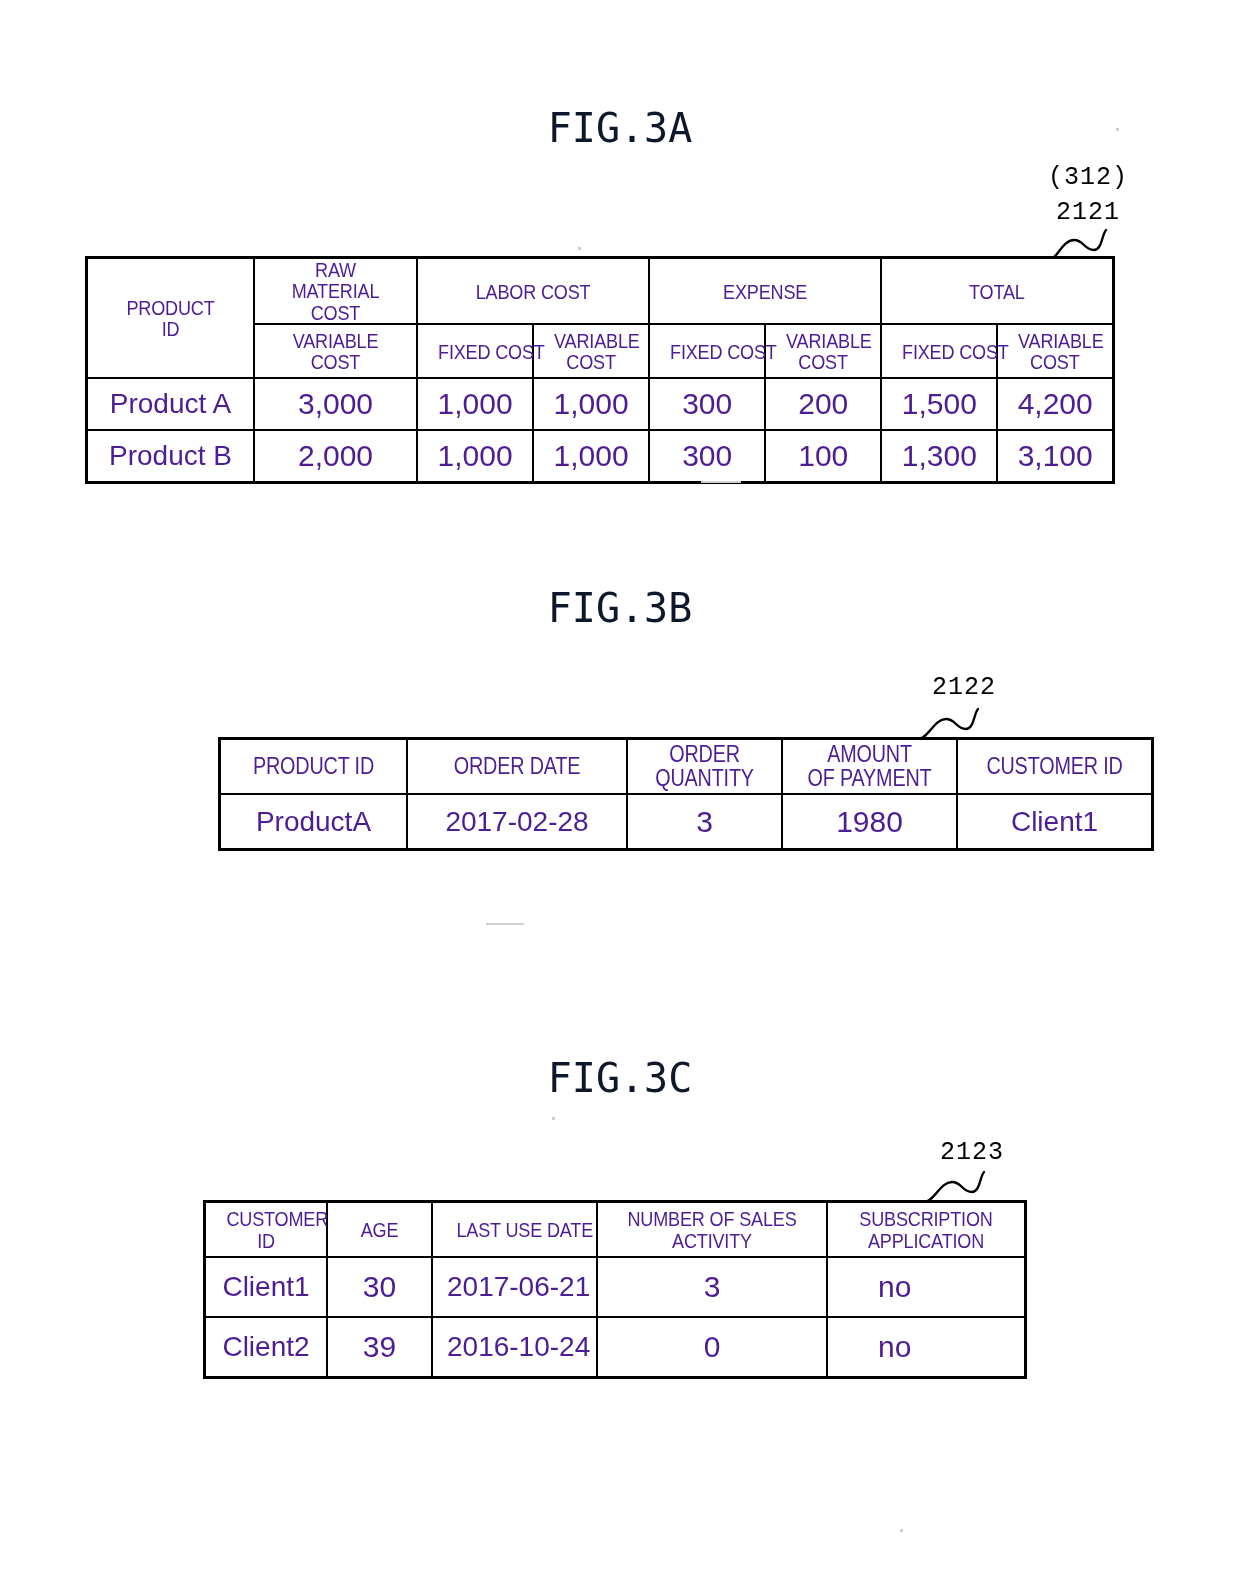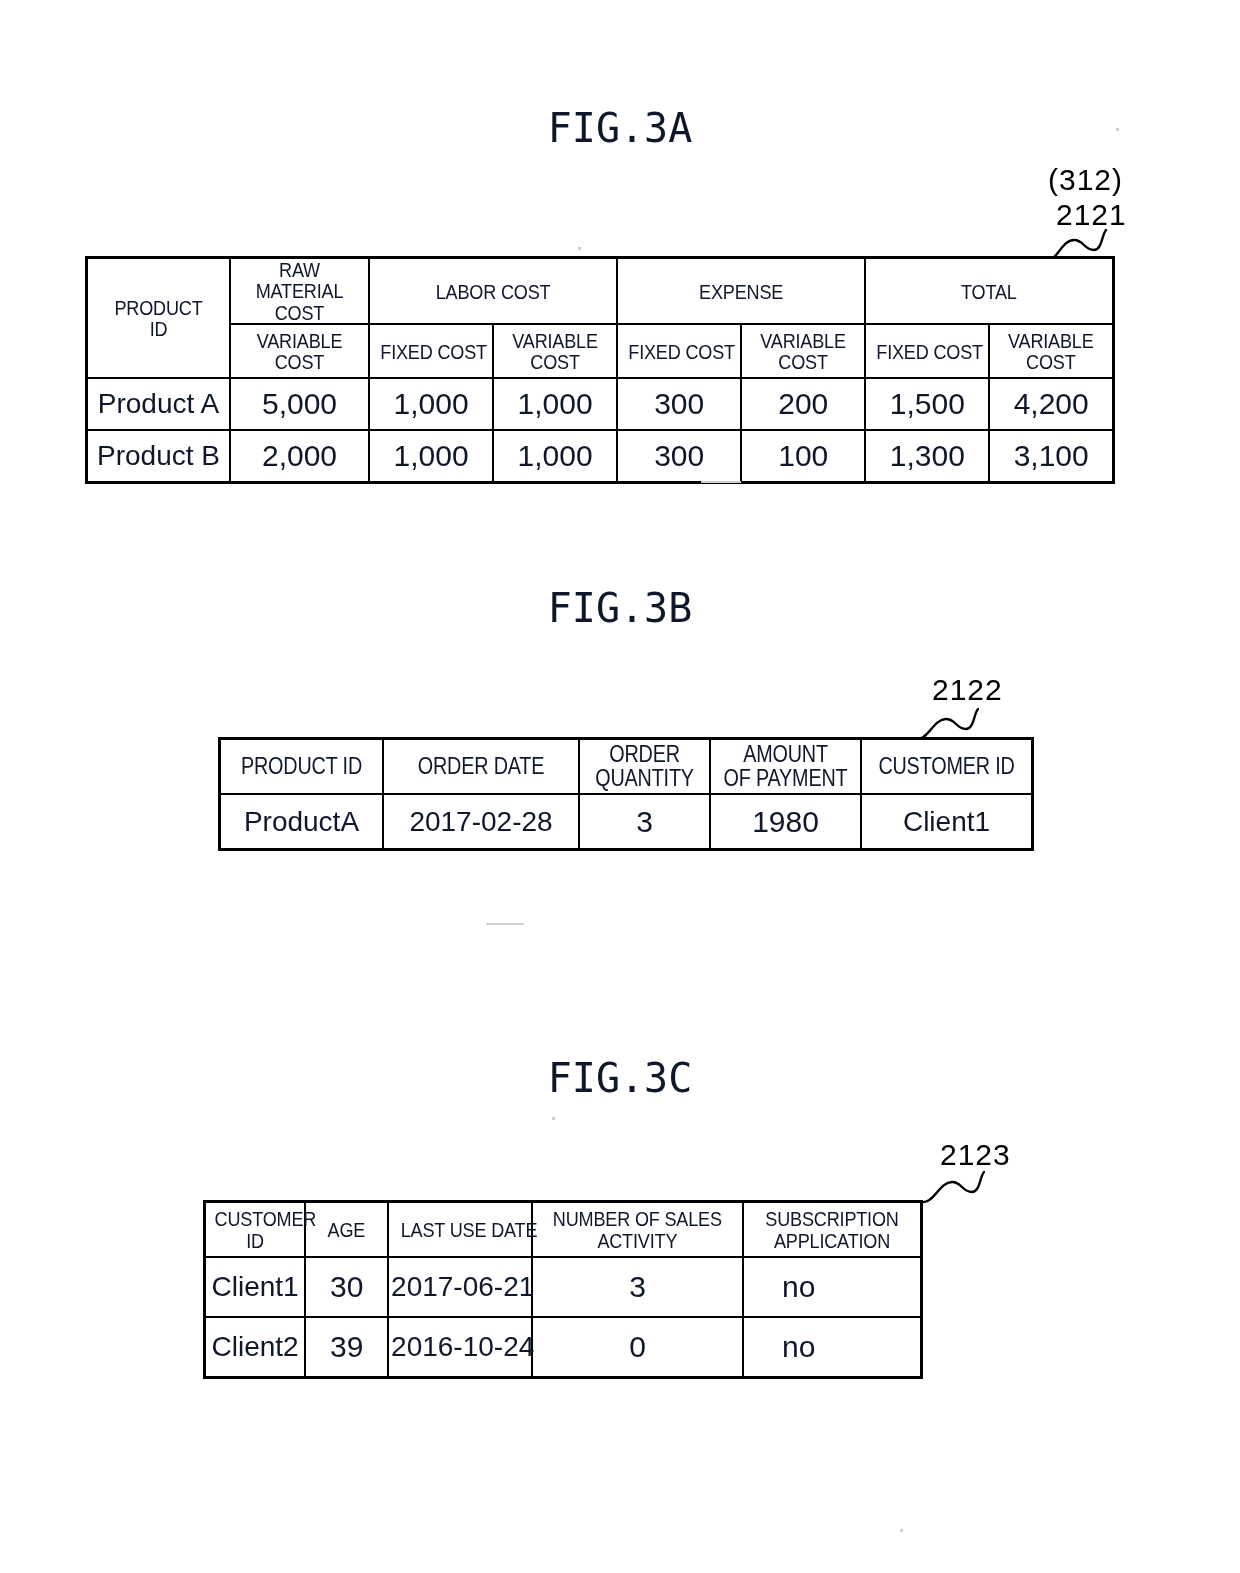--- a/index.html
+++ b/index.html
@@ -21,22 +21,22 @@
     width: 100%;
     text-align: center;
     font-family: "DejaVu Sans Mono", monospace;
     font-size: 40px;
     letter-spacing: 0px;
     color: #0f172a;
   }
 
   .ref-label {
     position: absolute;
-    font-family: Liberation Sans, sans-serif;
-    font-size: 30px;
+    font-family: Liberation Mono, monospace;
+    font-size: 25px;
     letter-spacing: 1px;
     white-space: nowrap;
     color: #000;
   }
 
   .leader {
     position: absolute;
   }
 
   
@@ -51,23 +51,23 @@
   table.fig-table td {
     border: 2px solid #000;
   }
   table.fig-table {
     border-width: 3px;
   }
   table.fig-table th,
   table.fig-table td {
     text-align: center;
     vertical-align: middle;
-    padding: 0 2px;
+    padding: 0 14px;
     line-height: 1.0;
-    color: #0f172a;
+    color: #4c1d95;
   }
 
   
   .hdr {
     font-family: "Liberation Sans Narrow", "Liberation Sans", sans-serif;
     font-size: 21px;
     letter-spacing: -0.2px;
     transform: scaleX(0.86);
     transform-origin: center center;
     display: block;
@@ -213,21 +213,21 @@
         <span>VARIABLE</span><br>
         <span>COST</span>
       </span>
     </td>
   </tr>
   <tr class="drow">
     <td>
           <span class="cell-val sm">Product A</span>
         </td>
     <td>
-          <span class="cell-val">5,000</span>
+          <span class="cell-val">3,000</span>
         </td>
     <td>
           <span class="cell-val">1,000</span>
         </td>
     <td>
           <span class="cell-val">1,000</span>
         </td>
     <td>
           <span class="cell-val">300</span>
         </td>

